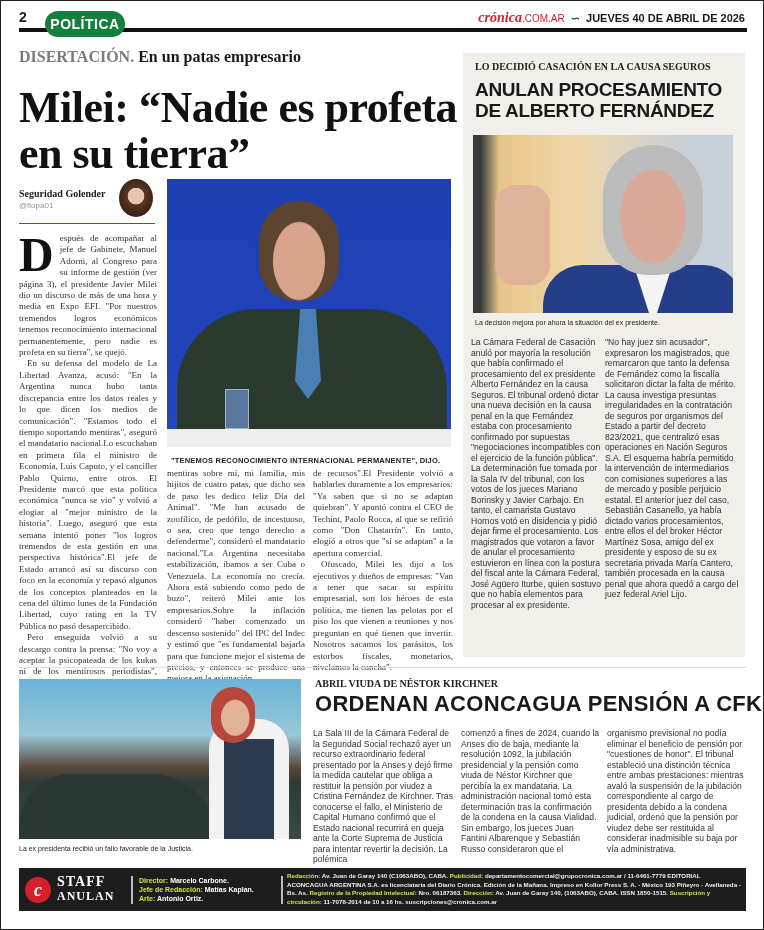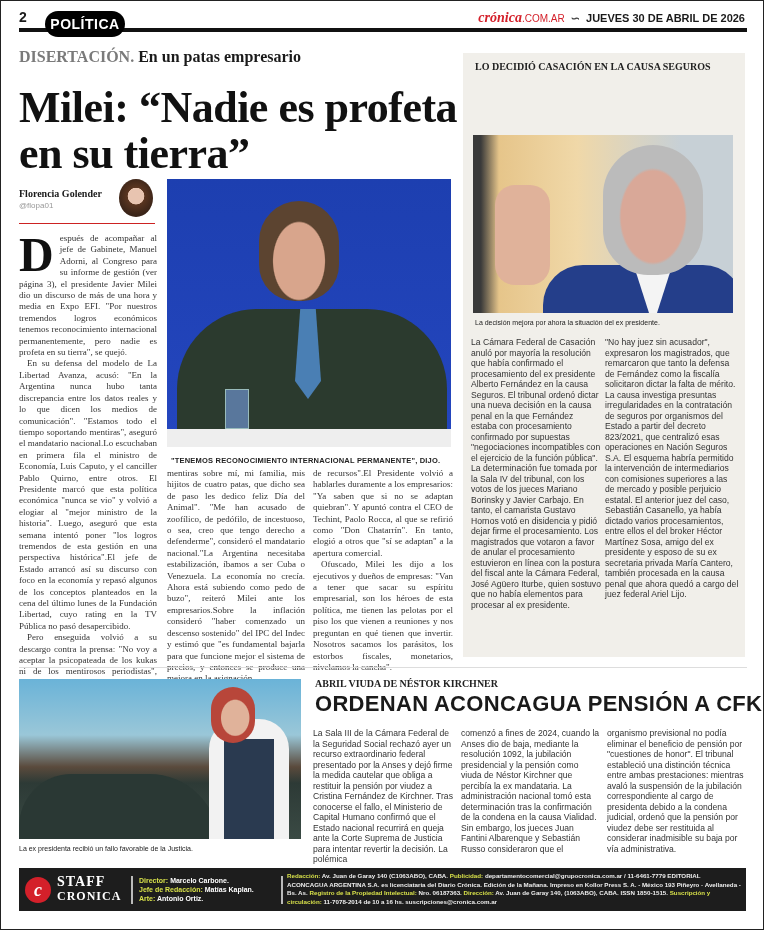--- a/index.html
+++ b/index.html
@@ -1,19 +1,19 @@
 <!DOCTYPE html>
 <html><head>
 <meta charset="utf-8">
 <style>
 *{box-sizing:border-box;margin:0;padding:0}
 body{width:764px;height:930px;background:#fff;font-family:"Liberation Serif",serif;color:#1a1a1a;position:relative;overflow:hidden;border:1px solid #222}
 .topbar{position:absolute;left:0;top:0;width:764px;height:36px}
 .pagenum{position:absolute;left:18px;top:8px;font:bold 14px "Liberation Sans",sans-serif}
-.section-tag{position:absolute;left:44px;top:10px;width:80px;height:26px;background:#000000;border-radius:13px;color:#fff;font:bold 14px "Liberation Sans",sans-serif;text-align:center;line-height:26px;letter-spacing:0.5px;z-index:2}
+.section-tag{position:absolute;left:44px;top:10px;width:80px;height:26px;background:#15803d;border-radius:13px;color:#fff;font:bold 14px "Liberation Sans",sans-serif;text-align:center;line-height:26px;letter-spacing:0.5px;z-index:2}
 .rule{position:absolute;left:18px;top:27px;width:728px;height:4px;background:#111}
 .masthead{position:absolute;right:20px;top:9px;font:bold 11px "Liberation Sans",sans-serif;white-space:nowrap}
 .masthead .brand{color:#d4202a;font:italic bold 14px "Liberation Serif",serif}
 .masthead .domain{color:#d4202a;font-size:10px;font-weight:normal}
 .kicker{position:absolute;left:18px;top:47px;font:bold 16px "Liberation Serif",serif}
 .kicker .k1{color:#7a7a7a}
 .headline{position:absolute;left:18px;top:84px;width:440px;font:bold 44px/46px "Liberation Serif",serif;color:#111;letter-spacing:-0.5px}
 .author{position:absolute;left:18px;top:187px;font:bold 10px "Liberation Serif",serif}
 .handle{position:absolute;left:18px;top:200px;font:8px "Liberation Sans",sans-serif;color:#999}
 .avatar{position:absolute;left:118px;top:178px;width:34px;height:38px;border-radius:50%;background:radial-gradient(circle at 50% 45%,#e8c4b0 30%,#5a3520 32%,#3a2418 70%)}
@@ -58,31 +58,31 @@
 </head>
 <body>
 
 <div class="topbar">
   <span class="pagenum">2</span>
   <div class="rule"></div>
   <span class="section-tag">POLÍTICA</span>
   <div class="masthead">
     <span class="brand">crónica</span><span class="domain">.COM.AR</span>
     <span style="color:#444;margin:0 3px">∽</span>
-    <span>JUEVES 30 DE ABRIL DE 2026</span>
+    <span>JUEVES 40 DE ABRIL DE 2026</span>
   </div>
 </div>
 
 <div class="kicker">
   <span class="k1">DISERTACIÓN.</span>
   <span>En un patas empresario</span>
 </div>
 <h1 class="headline">Milei: “Nadie es profeta en su tierra”</h1>
 
-<div class="author">Florencia Golender</div>
+<div class="author">Seguridad Golender</div>
 <div class="handle">@flopa01</div>
 <div class="avatar"></div>
 <div class="author-rule"></div>
 
 <div class="col" style="left:18px;top:232px;width:138px;height:430px">
   <span class="dropcap">D</span>
   <span>espués de acompañar al jefe de Gabinete, Manuel Adorni, al Congreso para su informe de gestión (ver página 3), el presidente Javier Milei dio un discurso de más de una hora y media en Expo EFI. "Por nuestros tremendos logros económicos tenemos reconocimiento internacional permanentemente, pero nadie es profeta en su tierra", se quejó.</span>
   <p style="text-indent:8px">En su defensa del modelo de La Libertad Avanza, acusó: "En la Argentina nunca hubo tanta discrepancia entre los datos reales y lo que dicen los medios de comunicación". "Estamos todo el tiempo soportando mentiras", aseguró el mandatario nacional.Lo escuchaban en primera fila el ministro de Economía, Luis Caputo, y el canciller Pablo Quirno, entre otros. El Presidente marcó que esta política económica "nunca se vio" y volvió a elogiar al "mejor ministro de la historia". Luego, aseguró que esta semana intentó poner "los logros tremendos de esta gestión en una perspectiva histórica".El jefe de Estado arrancó así su discurso con foco en la economía y repasó algunos de los conceptos planteados en la cena del último lunes de la Fundación Libertad, cuyo rating en la TV Pública no pasó desapercibido.</p>
   <p style="text-indent:8px">Pero enseguida volvió a su descargo contra la prensa: "No voy a aceptar la psicopateada de los kukas ni de los mentirosos periodistas", sostuvo en la Expo EFI. Sobre los periodistas siguió: "Es un grupo despreciable en un 95%" que "dijo</p>
 </div>
@@ -99,20 +99,24 @@
 <div class="col" style="left:166px;top:467px;width:138px;height:200px">
   <p>mentiras sobre mí, mi familia, mis hijitos de cuatro patas, que dicho sea de paso les dedico feliz Día del Animal". "Me han acusado de zoofílico, de pedófilo, de incestuoso, o sea, creo que tengo derecho a defenderme", consideró el mandatario nacional."La Argentina necesitaba estabilización, íbamos a ser Cuba o Venezuela. La economía no crecía. Ahora está subiendo como pedo de buzo", reiteró Milei ante los empresarios.Sobre la inflación consideró "haber comenzado un descenso sostenido" del IPC del Indec y estimó que "es fundamental bajarla para que funcione mejor el sistema de precios, y entonces se produce una mejora en la asignación</p>
 </div>
 <div class="col" style="left:312px;top:467px;width:140px;height:200px">
   <p>de recursos".El Presidente volvió a hablarles duramente a los empresarios: "Ya saben que si no se adaptan quiebran". Y apuntó contra el CEO de Techint, Paolo Rocca, al que se refirió como "Don Chatarrín". En tanto, elogió a otros que "sí se adaptan" a la apertura comercial.</p>
   <p style="text-indent:8px">Ofuscado, Milei les dijo a los ejecutivos y dueños de empresas: "Van a tener que sacar su espíritu empresarial, son los héroes de esta política, me tienen las pelotas por el piso los que vienen a reuniones y nos preguntan en qué tienen que invertir. Nosotros sacamos los parásitos, los estorbos fiscales, monetarios, nivelamos la cancha".</p>
 </div>
 
 <div class="right-box">
   <div class="rb-kicker">LO DECIDIÓ CASACIÓN EN LA CAUSA SEGUROS</div>
+  <div class="rb-title">
+    <div>ANULAN PROCESAMIENTO</div>
+    <div>DE ALBERTO FERNÁNDEZ</div>
+  </div>
   <div class="photo-af">
     <div class="af-suit"></div>
     <div class="af-shirt"></div>
     <div class="af-face"></div>
     <div class="af-hand"></div>
   </div>
   <div class="caption-af">La decisión mejora por ahora la situación del ex presidente.</div>
   <div class="sans-col" style="left:8px;top:284px;width:130px">La Cámara Federal de Casación anuló por mayoría la resolución que había confirmado el procesamiento del ex presidente Alberto Fernández en la causa Seguros. El tribunal ordenó dictar una nueva decisión en la causa penal en la que Fernández estaba con procesamiento confirmado por supuestas "negociaciones incompatibles con el ejercicio de la función pública". La determinación fue tomada por la Sala IV del tribunal, con los votos de los jueces Mariano Borinsky y Javier Carbajo. En tanto, el camarista Gustavo Hornos votó en disidencia y pidió dejar firme el procesamiento. Los magistrados que votaron a favor de anular el procesamiento estuvieron en línea con la postura del fiscal ante la Cámara Federal, José Agüero Iturbe, quien sostuvo que no había elementos para procesar al ex presidente.</div>
   <div class="sans-col" style="left:142px;top:284px;width:134px">"No hay juez sin acusador", expresaron los magistrados, que remarcaron que tanto la defensa de Fernández como la fiscalía solicitaron dictar la falta de mérito. La causa investiga presuntas irregularidades en la contratación de seguros por organismos del Estado a partir del decreto 823/2021, que centralizó esas operaciones en Nación Seguros S.A. El esquema habría permitido la intervención de intermediarios con comisiones superiores a las de mercado y posible perjuicio estatal. El anterior juez del caso, Sebastián Casanello, ya había dictado varios procesamientos, entre ellos el del broker Héctor Martínez Sosa, amigo del ex presidente y esposo de su ex secretaria privada María Cantero, también procesada en la causa penal que ahora quedó a cargo del juez federal Ariel Lijo.</div>
 </div>
@@ -130,21 +134,21 @@
 <div class="cfk-kicker">ABRIL VIUDA DE NÉSTOR KIRCHNER</div>
 <div class="cfk-title">ORDENAN ACONCAGUA PENSIÓN A CFK</div>
 
 <div class="sans-col" style="left:312px;top:727px;width:142px">La Sala III de la Cámara Federal de la Seguridad Social rechazó ayer un recurso extraordinario federal presentado por la Anses y dejó firme la medida cautelar que obliga a restituir la pensión por viudez a Cristina Fernández de Kirchner. Tras conocerse el fallo, el Ministerio de Capital Humano confirmó que el Estado nacional recurrirá en queja ante la Corte Suprema de Justicia para intentar revertir la decisión. La polémica</div>
 <div class="sans-col" style="left:460px;top:727px;width:140px">comenzó a fines de 2024, cuando la Anses dio de baja, mediante la resolución 1092, la jubilación presidencial y la pensión como viuda de Néstor Kirchner que percibía la ex mandataria. La administración nacional tomó esta determinación tras la confirmación de la condena en la causa Vialidad. Sin embargo, los jueces Juan Fantini Albarenque y Sebastián Russo consideraron que el</div>
 <div class="sans-col" style="left:606px;top:727px;width:142px">organismo previsional no podía eliminar el beneficio de pensión por "cuestiones de honor". El tribunal estableció una distinción técnica entre ambas prestaciones: mientras avaló la suspensión de la jubilación correspondiente al cargo de presidenta debido a la condena judicial, ordenó que la pensión por viudez debe ser restituida al considerar inadmisible su baja por vía administrativa.</div>
 
 <div class="footer">
   <div class="f-logo">c</div>
   <div class="f-staff">STAFF</div>
-  <div class="f-staff2">CRONICA</div>
+  <div class="f-staff2">ANULAN</div>
   <div class="f-sep" style="left:112px"></div>
   <div class="f-credits">
     <div><span class="yl">Director:</span> <span>Marcelo Carbone.</span></div>
     <div><span class="yl">Jefe de Redacción:</span> <span>Matías Kaplan.</span></div>
     <div><span class="yl">Arte:</span> <span>Antonio Ortiz.</span></div>
   </div>
   <div class="f-sep" style="left:262px"></div>
   <div class="f-legal">
     <span class="yl">Redacción:</span> <span>Av. Juan de Garay 140 (C1063ABO), CABA.</span>
     <span class="yl">Publicidad:</span> <span>departamentocomercial@grupocronica.com.ar / 11-6461-7779</span>

